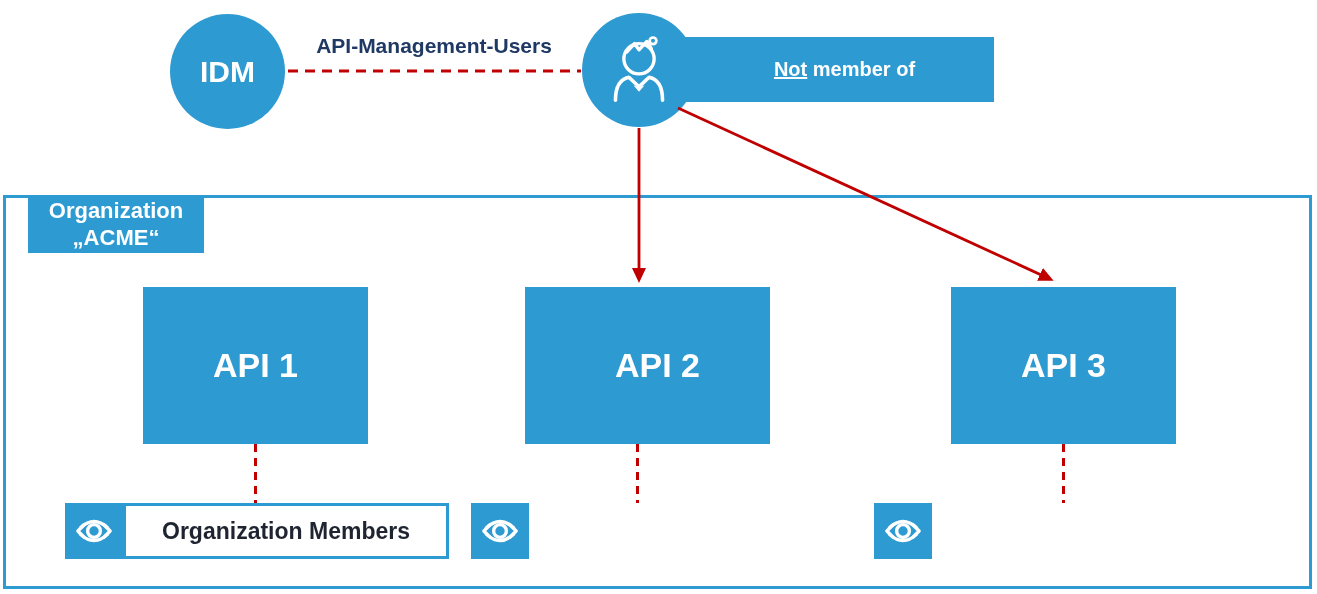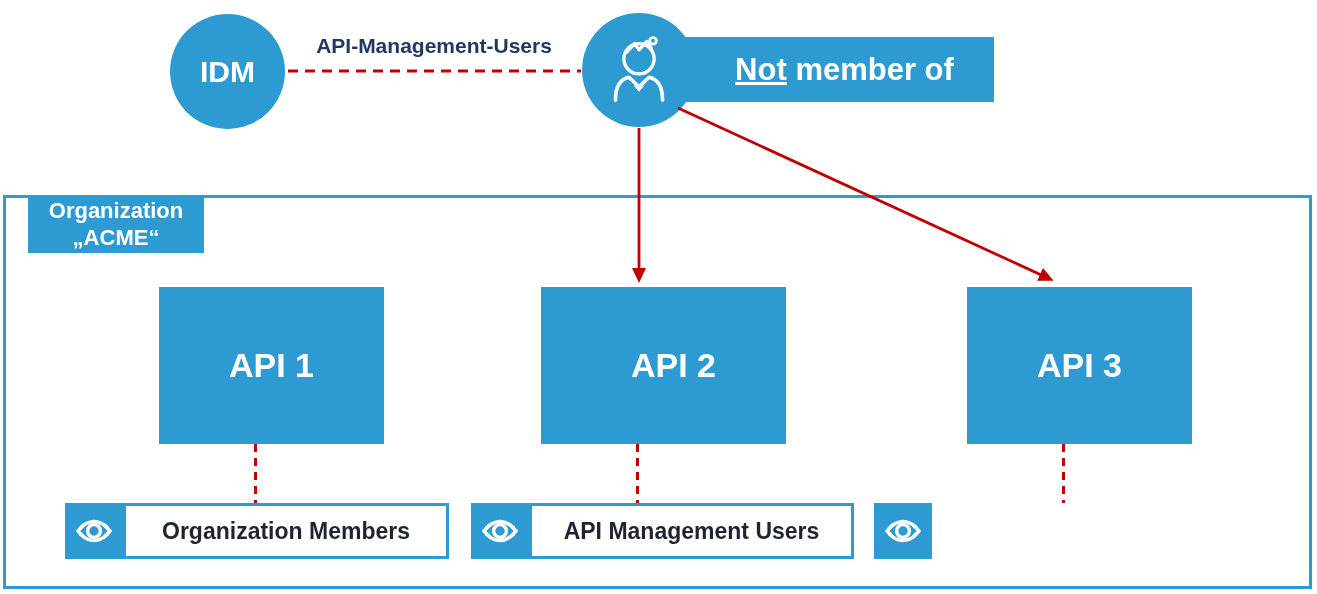--- a/index.html
+++ b/index.html
@@ -53,42 +53,41 @@
 
   
   #user-banner {
     left: 655px; top: 37px; width: 339px; height: 65px;
     background: var(--blue);
     z-index: 1;
   }
   #user-banner .banner-text {
     position: absolute; left: 40px; right: 0; top: 0; bottom: 0;
     display: flex; flex-direction: column; align-items: center; justify-content: center;
-    color: #fff; font-weight: bold; font-size: 31px; line-height: 27px;
+    color: #fff; font-weight: bold; font-size: 20px; line-height: 27px;
     text-align: center;
   }
   .ul { text-decoration: underline; }
 
   
   #user-circle {
     left: 582px; top: 13px; width: 114px; height: 114px;
     border-radius: 50%;
     background: var(--blue);
     display: flex; align-items: center; justify-content: center;
     z-index: 2;
   }
 
   
   .api-box {
     top: 287px; width: 225px; height: 157px;
     background: var(--blue);
     color: #fff; font-weight: bold; font-size: 34px;
     display: flex; align-items: center; justify-content: center;
     z-index: 2;
-    margin-left: 16px;
   }
   #api-1 { left: 143px; }
   #api-2 { left: 525px; padding-left: 20px; }
   #api-3 { left: 951px; }
 
   
   .portal-row { top: 503px; height: 68px; display: flex; z-index: 2; justify-content: center; }
   #portal-row-1 { left: 65px; }
   #portal-row-2 { left: 471px; }
   #portal-row-3 { left: 874px; }
@@ -176,21 +175,20 @@
 <div id="portal-row-2" class="portal-row abs">
   <div class="eye-badge">
     <svg width="46" height="42" viewBox="0 0 60 56" aria-hidden="true">
       <path class="white-stroke" d="M12 23.5 Q30 7 48 23.5" stroke-width="4.5" stroke-linecap="round"></path>
       <path class="white-stroke" d="M12 32.5 Q30 49 48 32.5" stroke-width="4.5" stroke-linecap="round"></path>
       <path class="white-stroke" d="M17 19.5 L8.5 28 L17 36.5" stroke-width="4.5" stroke-linecap="round" stroke-linejoin="round"></path>
       <path class="white-stroke" d="M43 19.5 L51.5 28 L43 36.5" stroke-width="4.5" stroke-linecap="round" stroke-linejoin="round"></path>
       <circle class="white-stroke" cx="30" cy="28" r="8.5" stroke-width="4.5"></circle>
     </svg>
   </div>
-  <div class="portal-box">API Management Users</div>
 </div>
 
 <div id="portal-row-3" class="portal-row abs">
   <div class="eye-badge">
     <svg width="46" height="42" viewBox="0 0 60 56" aria-hidden="true">
       <path class="white-stroke" d="M12 23.5 Q30 7 48 23.5" stroke-width="4.5" stroke-linecap="round"></path>
       <path class="white-stroke" d="M12 32.5 Q30 49 48 32.5" stroke-width="4.5" stroke-linecap="round"></path>
       <path class="white-stroke" d="M17 19.5 L8.5 28 L17 36.5" stroke-width="4.5" stroke-linecap="round" stroke-linejoin="round"></path>
       <path class="white-stroke" d="M43 19.5 L51.5 28 L43 36.5" stroke-width="4.5" stroke-linecap="round" stroke-linejoin="round"></path>
       <circle class="white-stroke" cx="30" cy="28" r="8.5" stroke-width="4.5"></circle>

